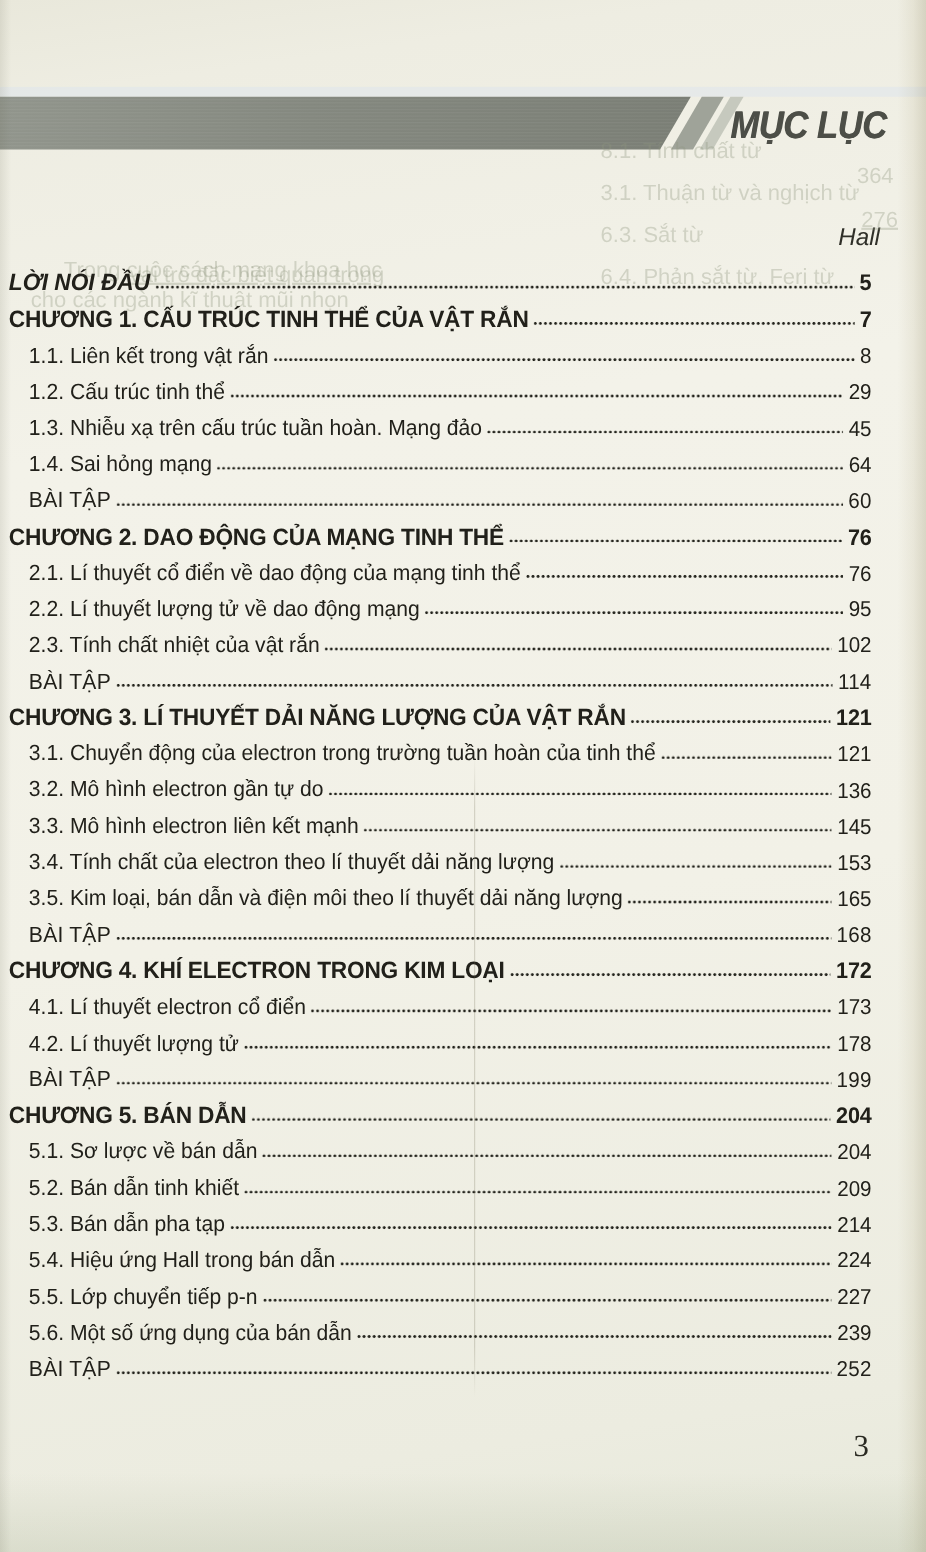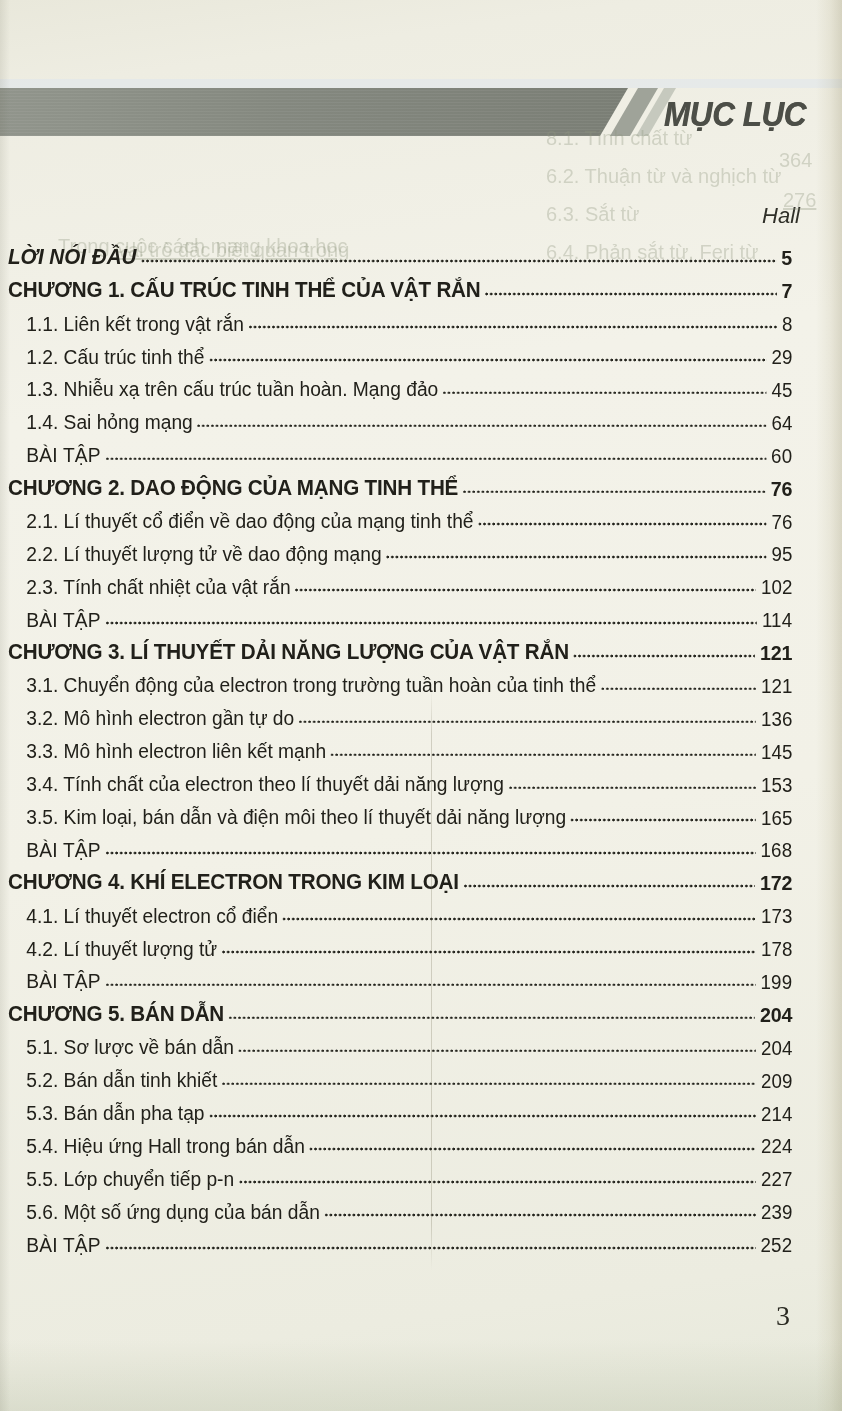--- a/index.html
+++ b/index.html
@@ -77,27 +77,28 @@
     <polygon points="638,1 658,1 630,49 610,49" fill="#9fa399"></polygon>
     <polygon points="664,1 676,1 648,49 636,49" fill="#c6c9be"></polygon>
   </svg>
 
   <div class="header-title">MỤC LỤC</div>
 
   <div class="trang">Hall</div>
 
   <div class="ghost-layer">
       <div class="ghost" style="left: 546px; top: 128px;">8.1. Tính chất từ</div>
-      <div class="ghost" style="left: 546px; top: 166px;">6.2. Thuận từ và nghịch từ</div>
+      <div class="ghost" style="left: 546px; top: 166px;">3.1. Thuận từ và nghịch từ</div>
       <div class="ghost" style="left: 779px; top: 150px;">364</div>
       <div class="ghost" style="left: 546px; top: 204px;">6.3. Sắt từ</div>
       <div class="ghost" style="left: 783px; top: 190px; text-decoration: underline;">276</div>
       <div class="ghost" style="left: 546px; top: 242px; text-align: center;">6.4. Phản sắt từ, Feri từ</div>
       <div class="ghost" style="left: 58px; top: 196px; margin-top: 40px;">Trong cuộc cách mạng khoa học</div>
       <div class="ghost" style="left: 118px; top: 240px; text-decoration: underline;">vai trò đặc biệt quan trọng</div>
+      <div class="ghost" style="left: 28px; top: 263px;">cho các ngành kĩ thuật mũi nhọn</div>
     </div>
 
   <div class="toc">
       <div class="row preface">
         <span class="lbl">LỜI NÓI ĐẦU</span>
         <span class="dots"></span>
         <span class="pg">5</span>
       </div>
       <div class="row chapter">
         <span class="lbl">CHƯƠNG 1. CẤU TRÚC TINH THỂ CỦA VẬT RẮN</span>

